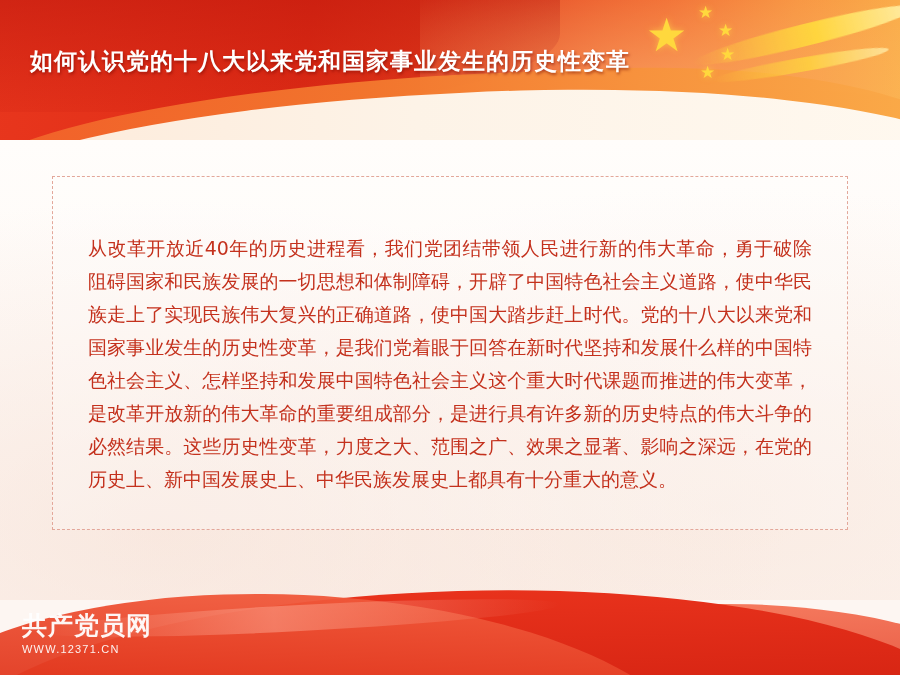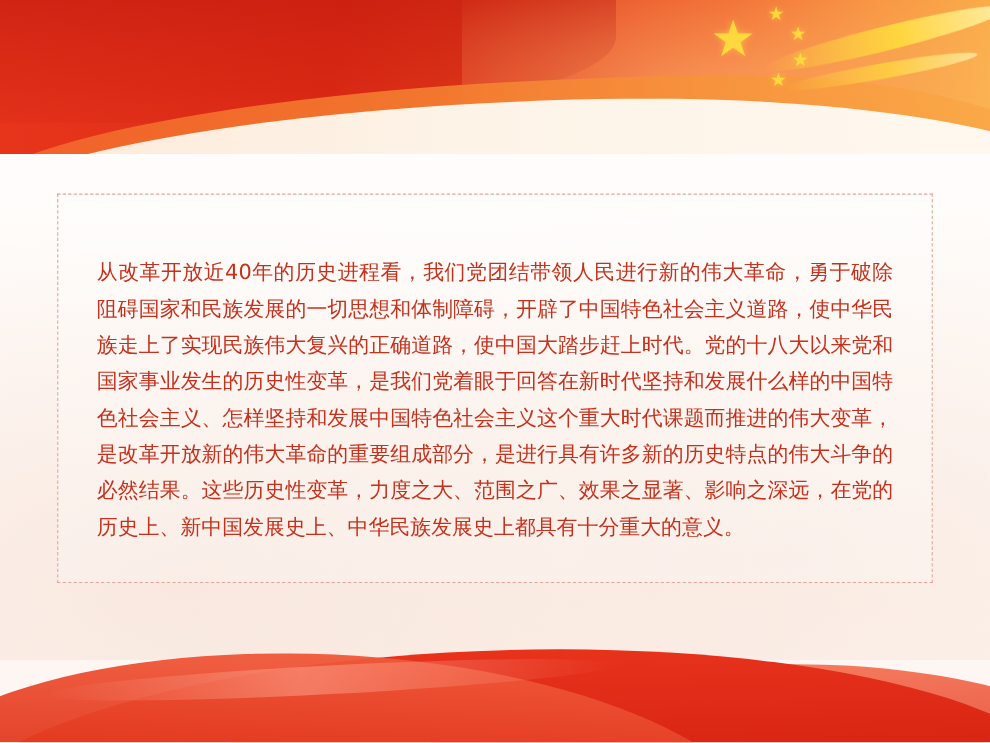--- a/index.html
+++ b/index.html
@@ -278,28 +278,33 @@
 
     <div class="stars">
       <span class="star s0">★</span>
       <span class="star s1">★</span>
       <span class="star s2">★</span>
       <span class="star s3">★</span>
       <span class="star s4">★</span>
     </div>
 
     <div class="title-band"></div>
+    <div class="title-text">如何认识党的十八大以来党和国家事业发生的历史性变革</div>
   </div>
 
   <div class="body-bg"></div>
   <div class="content-frame"></div>
   <div class="paragraph">从改革开放近40年的历史进程看，我们党团结带领人民进行新的伟大革命，勇于破除阻碍国家和民族发展的一切思想和体制障碍，开辟了中国特色社会主义道路，使中华民族走上了实现民族伟大复兴的正确道路，使中国大踏步赶上时代。党的十八大以来党和国家事业发生的历史性变革，是我们党着眼于回答在新时代坚持和发展什么样的中国特色社会主义、怎样坚持和发展中国特色社会主义这个重大时代课题而推进的伟大变革，是改革开放新的伟大革命的重要组成部分，是进行具有许多新的历史特点的伟大斗争的必然结果。这些历史性变革，力度之大、范围之广、效果之显著、影响之深远，在党的历史上、新中国发展史上、中华民族发展史上都具有十分重大的意义。</div>
 
   <div class="footer">
     <div class="wave wave-4"></div>
     <div class="wave wave-3"></div>
     <div class="wave wave-1"></div>
     <div class="wave wave-2"></div>
     <div class="wave-hi"></div>
   </div>
 
+  <div class="logo">
+    <div class="logo-mark">共产党员网</div>
+    <div class="logo-url">WWW.12371.CN</div>
+  </div>
 
 </div>
 
 </body></html>

